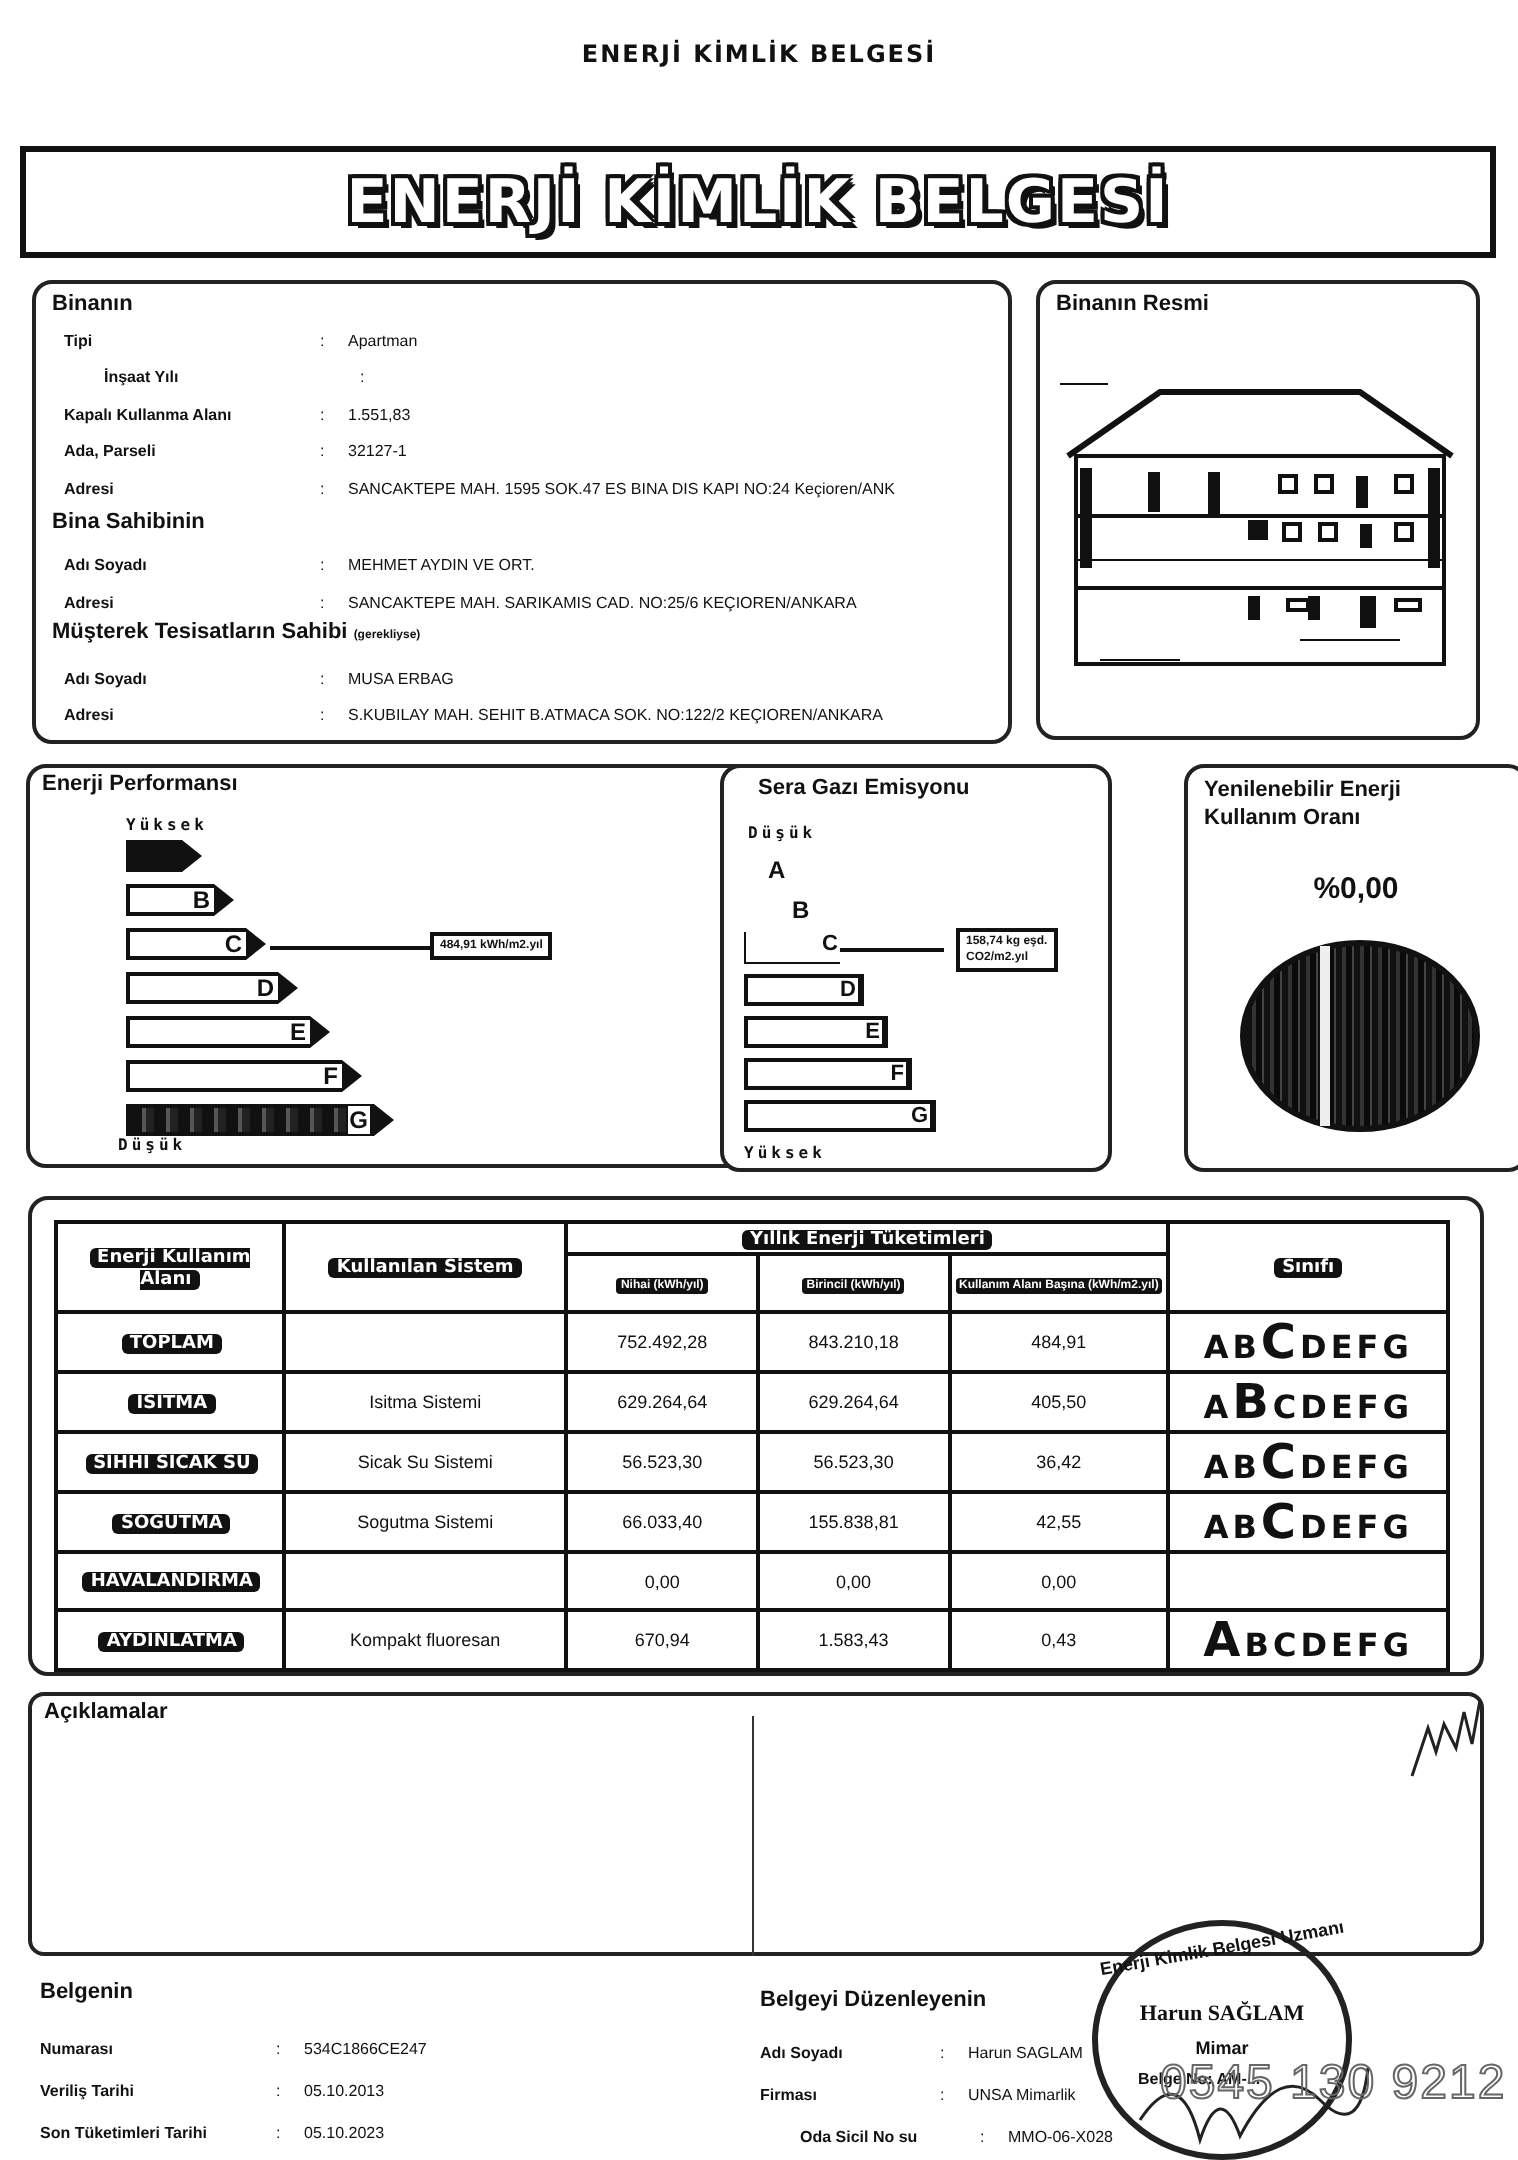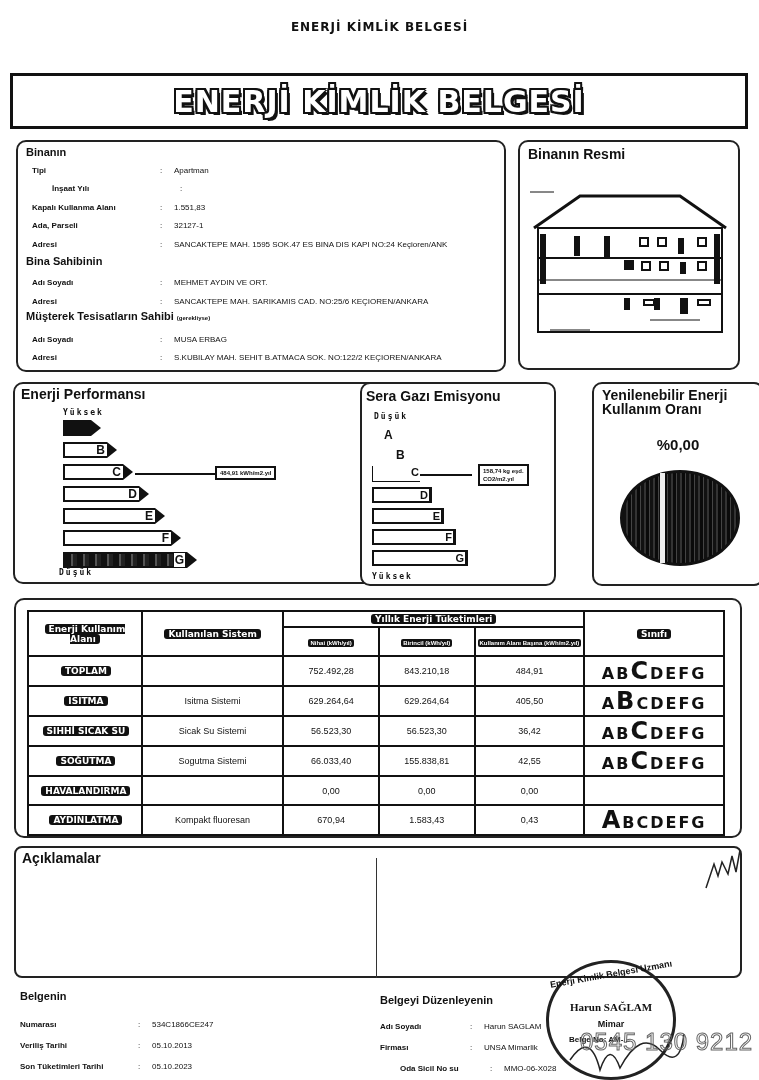--- a/index.html
+++ b/index.html
@@ -15,21 +15,21 @@
   .logo-box .bep { position: absolute; left: 10px; top: 6px; font-size: 30px; font-weight: bold; letter-spacing: -1px; font-family: "DejaVu Sans", sans-serif; }
   .logo-box .tr { position: absolute; left: 66px; top: 12px; font-size: 8px; font-weight: bold; }
   .logo-box .sub { position: absolute; left: 14px; top: 42px; font-size: 4px; letter-spacing: 1px; line-height: 5px; }
   .logo-box .roof { position: absolute; left: 22px; top: 4px; width: 34px; height: 6px; background: #111; clip-path: polygon(0 100%, 10% 30%, 30% 50%, 45% 0, 60% 40%, 80% 10%, 100% 100%); }
   .big-title { flex: 1; display: flex; align-items: center; justify-content: center; }
   .big-title span { font-family: "DejaVu Sans", sans-serif; font-weight: bold; font-size: 30px; color: #fff;
     letter-spacing: 1px;
     text-shadow: -2px -2px 0 #111, 2px -2px 0 #111, -2px 2px 0 #111, 2px 2px 0 #111, 0 2px 0 #111, 0 -2px 0 #111, 2px 0 0 #111, -2px 0 0 #111, 3px 3px 0 #111; }
 
   .panel { position: absolute; border: 2px solid #222; border-radius: 10px; background: #fff; }
-  .panel-title { font-weight: bold; font-size: 14px; position: absolute; }
+  .panel-title { font-weight: bold; font-size: 11px; position: absolute; }
 
   .info-row { position: absolute; left: 14px; font-size: 8px; display: flex; }
   .info-row .lbl { width: 128px; font-weight: bold; }
   .info-row .colon { width: 14px; }
   .info-row .val { white-space: nowrap; }
   .section-head { position: absolute; left: 8px; font-weight: bold; font-size: 11px; }
   .section-head small { font-size: 6px; }
 
   .scale-label { position: absolute; font-size: 8px; font-weight: bold; letter-spacing: 2px; font-family: "DejaVu Sans Mono", monospace; }
   .arrow { position: absolute; height: 16px; border: 2px solid #111; border-right: none; background: #fff; }
@@ -199,21 +199,21 @@
       <div class="arrow gfill" style="left: 48px; top: 168px; width: 124px;">
         <span class="letter">G</span>
       </div>
     </div>
   <div class="connector" style="top:89px; left:120px; width:82px;"></div>
   <div class="value-tag" style="top:82px; left:200px;">484,91 kWh/m2.yıl</div>
   <div class="scale-label" style="top:184px; left:44px;">Düşük</div>
 </div>
 
 <div class="panel" style="top:382px; left:360px; width:196px; height:204px;">
-  <div class="panel-title" style="top:4px; left:4px;">Sera Gazı Emisyonu</div>
+  <div class="panel-title" style="top:4px; left:17px;">Sera Gazı Emisyonu</div>
   <div class="scale-label" style="top:28px; left:12px;">Düşük</div>
   <div id="ghg-bars">
       <div class="ghg-letter" style="left: 22px; top: 44px;">A</div>
       <div class="ghg-letter" style="left: 34px; top: 64px;">B</div>
       <div class="ghg-bar" style="left: 10px; top: 82px; width: 48px; border-top: none; border-right: none; border-bottom: 1px solid rgb(17, 17, 17); border-left: 1px solid rgb(17, 17, 17); border-image: initial;">
         <span class="letter">C</span>
       </div>
       <div class="ghg-bar" style="left: 10px; top: 103px; width: 60px;">
         <span class="letter">D</span>
       </div>

